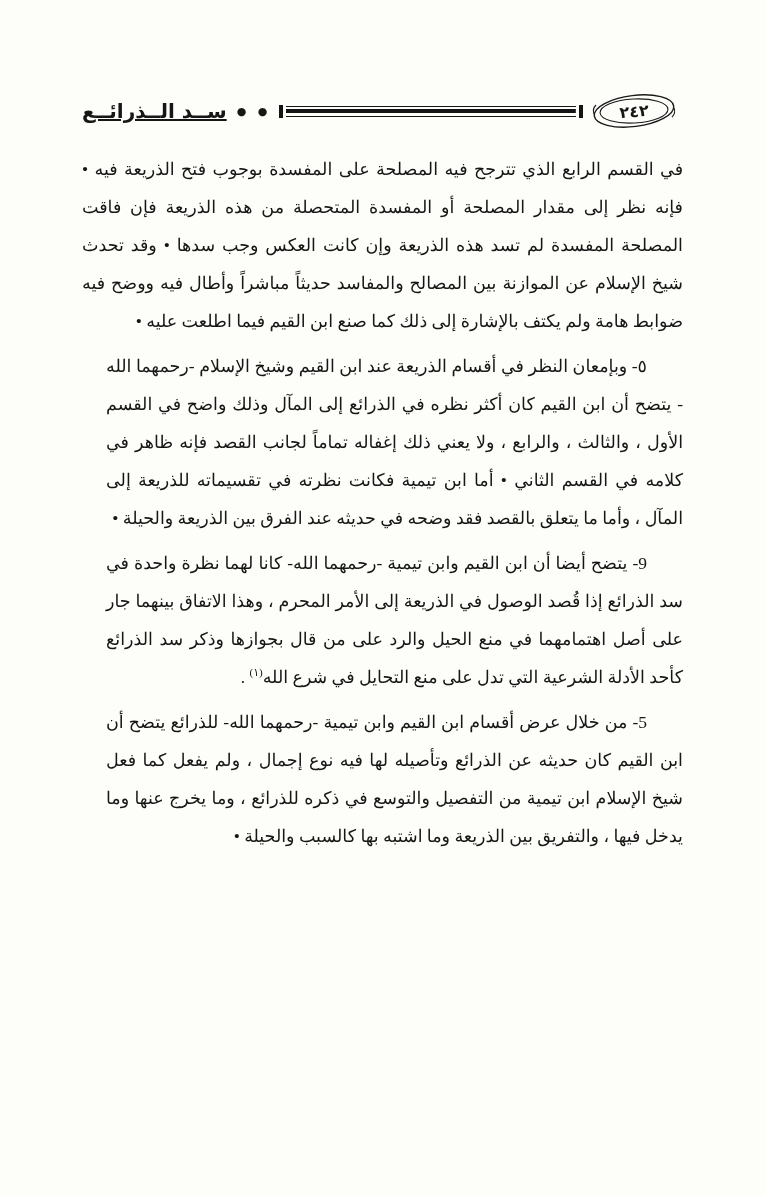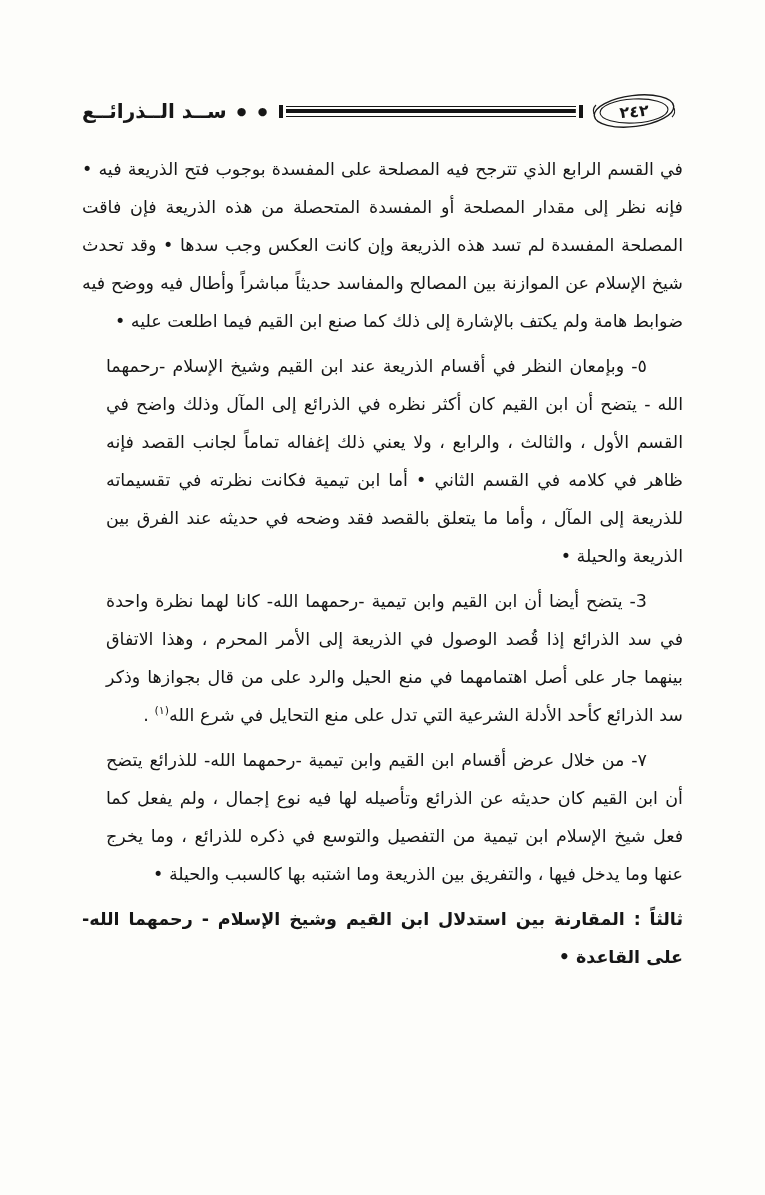--- a/index.html
+++ b/index.html
@@ -62,32 +62,33 @@
     font-size: 11px;
     letter-spacing: 4px;
     margin-left: 10px;
     white-space: nowrap;
   }
   .book-title {
     flex: 0 0 auto;
     font-weight: bold;
     font-size: 20px;
     white-space: nowrap;
+    text-decoration: underline;
   }
 
   
   .content {
     position: absolute;
     top: 150px; right: 82px; left: 82px;
     direction: rtl;
     text-align: justify;
     font-size: 17.5px;
     line-height: 38px;
   }
-  .content p { margin: 0 0 7px 0; }
+  .content p { margin: 0 0 7px 0; font-family: Liberation Serif, serif; }
   .content p.indent { text-indent: 36px; margin-left: 24px; }
   .section-heading {
     font-weight: bold;
     margin: 2px 0 7px 0;
   }
   sup.fn-marker {
     font-size: 11px;
     line-height: 0;
   }
 
@@ -138,22 +139,21 @@
 
     <span class="book-title">ســد الــذرائــع</span>
   </div>
 
   <div class="content">
 
     <p>في القسم الرابع الذي تترجح فيه المصلحة على المفسدة بوجوب فتح الذريعة فيه • فإنه نظر إلى مقدار المصلحة أو المفسدة المتحصلة من هذه الذريعة فإن فاقت المصلحة المفسدة لم تسد هذه الذريعة وإن كانت العكس وجب سدها •  وقد تحدث شيخ الإسلام عن الموازنة بين المصالح والمفاسد حديثاً مباشراً وأطال فيه ووضح فيه ضوابط هامة ولم يكتف بالإشارة إلى ذلك كما صنع ابن القيم فيما اطلعت عليه •</p>
 
     <p class="indent">٥- وبإمعان النظر في أقسام الذريعة عند ابن القيم وشيخ الإسلام -رحمهما الله - يتضح أن ابن القيم كان أكثر نظره في الذرائع إلى المآل وذلك واضح في القسم الأول ، والثالث ، والرابع ، ولا يعني ذلك إغفاله تماماً لجانب القصد فإنه ظاهر في كلامه في القسم الثاني •  أما ابن تيمية فكانت نظرته في تقسيماته للذريعة إلى المآل ، وأما ما يتعلق بالقصد فقد وضحه في حديثه عند الفرق بين الذريعة والحيلة •</p>
 
-    <p class="indent"><span>3- يتضح أيضا أن ابن القيم وابن تيمية -رحمهما الله- كانا لهما نظرة واحدة في سد الذرائع إذا قُصد الوصول في الذريعة إلى الأمر المحرم ، وهذا الاتفاق بينهما جار على أصل اهتمامهما في منع الحيل والرد على من قال بجوازها وذكر سد الذرائع كأحد الأدلة الشرعية التي تدل على منع التحايل في شرع الله</span><sup class="fn-marker">(١)</sup><span> .</span></p>
+    <p class="indent"><span>9- يتضح أيضا أن ابن القيم وابن تيمية -رحمهما الله- كانا لهما نظرة واحدة في سد الذرائع إذا قُصد الوصول في الذريعة إلى الأمر المحرم ، وهذا الاتفاق بينهما جار على أصل اهتمامهما في منع الحيل والرد على من قال بجوازها وذكر سد الذرائع كأحد الأدلة الشرعية التي تدل على منع التحايل في شرع الله</span><sup class="fn-marker">(١)</sup><span> .</span></p>
 
-    <p class="indent">٧- من خلال عرض أقسام ابن القيم وابن تيمية -رحمهما الله- للذرائع يتضح أن ابن القيم كان حديثه عن الذرائع وتأصيله لها فيه نوع إجمال ، ولم يفعل كما فعل شيخ الإسلام ابن تيمية من التفصيل والتوسع في ذكره للذرائع ، وما يخرج عنها وما يدخل فيها ، والتفريق بين الذريعة وما اشتبه بها كالسبب والحيلة •</p>
+    <p class="indent">5- من خلال عرض أقسام ابن القيم وابن تيمية -رحمهما الله- للذرائع يتضح أن ابن القيم كان حديثه عن الذرائع وتأصيله لها فيه نوع إجمال ، ولم يفعل كما فعل شيخ الإسلام ابن تيمية من التفصيل والتوسع في ذكره للذرائع ، وما يخرج عنها وما يدخل فيها ، والتفريق بين الذريعة وما اشتبه بها كالسبب والحيلة •</p>
 
-    <p class="section-heading">ثالثاً : المقارنة بين استدلال  ابن القيم  وشيخ   الإسلام -  رحمهما الله-  على القاعدة •</p>
 
   </div>
 
 
 </div>
 
 </body></html>

